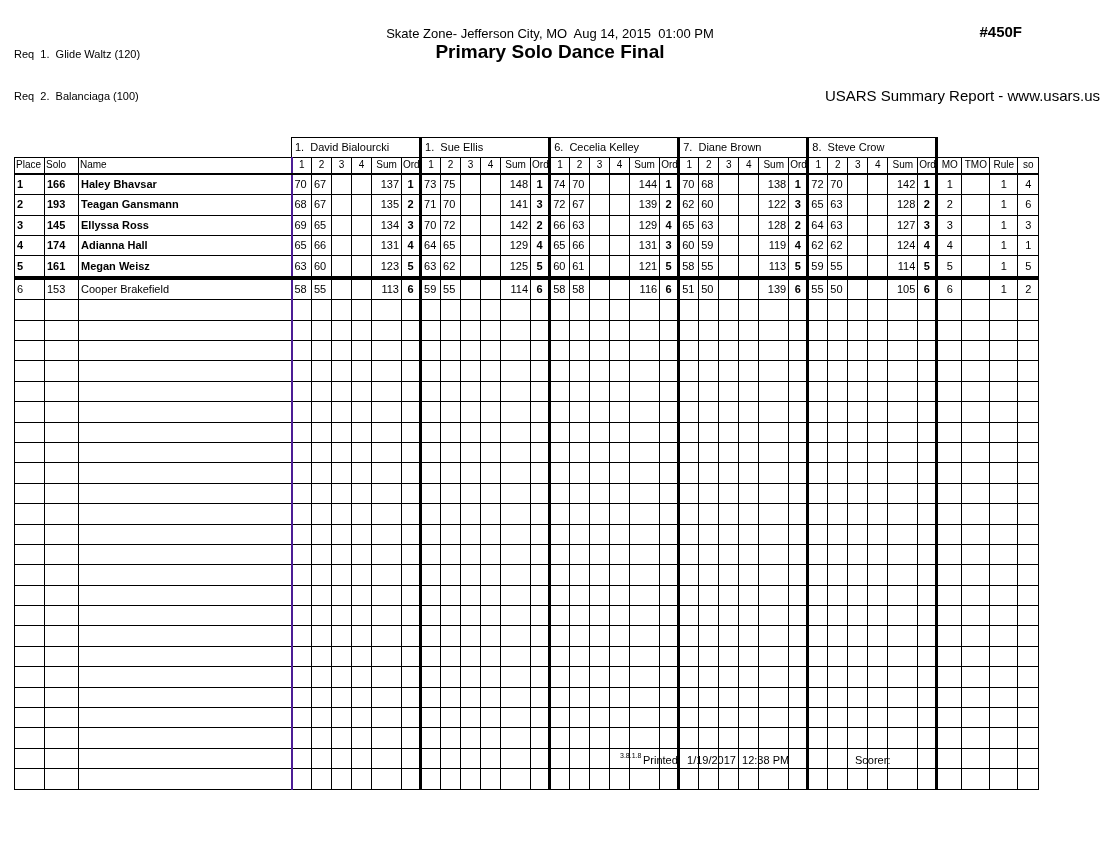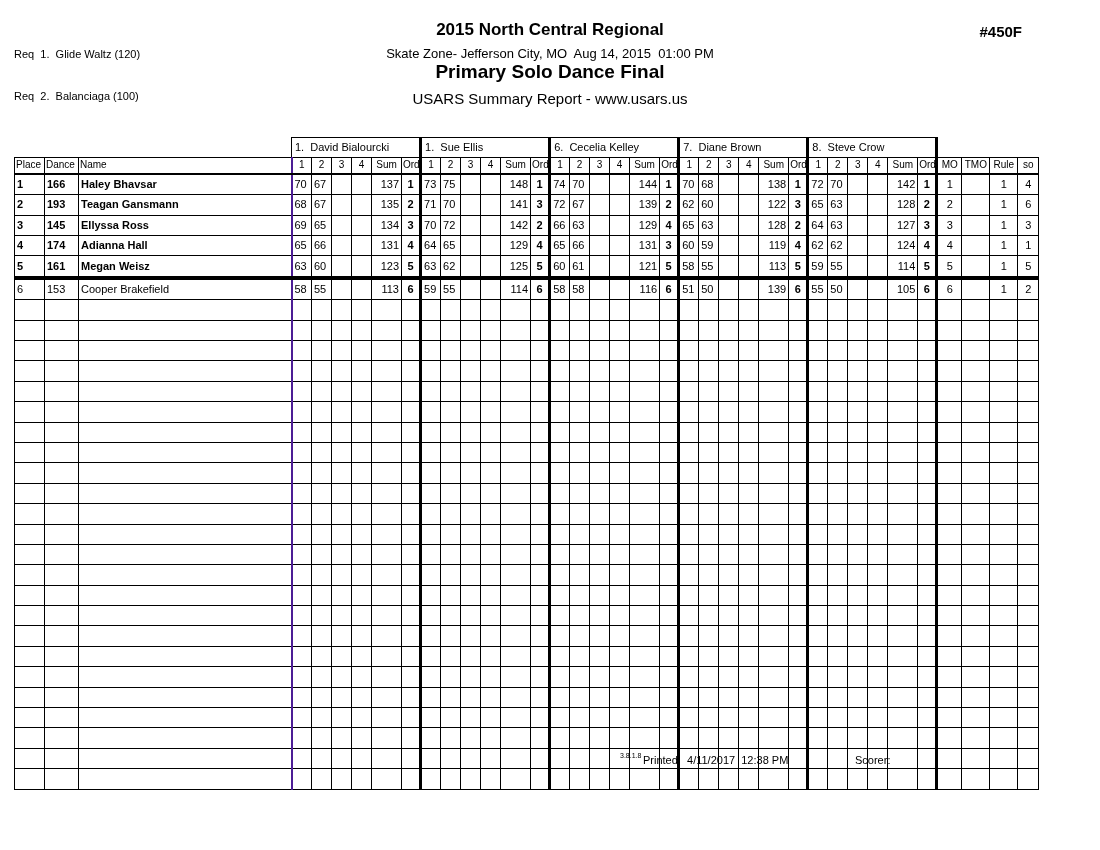--- a/index.html
+++ b/index.html
@@ -19,21 +19,21 @@
     position: absolute; right: 78px; top: 23px;
     font-size: 15px; font-weight: bold;
   }
   .titles {
     position: absolute; left: 0; top: 20px; width: 100%;
     text-align: center;
   }
   .t1 { font-size: 17px; font-weight: bold; }
   .t2 { font-size: 13px; margin-top: 6px; white-space: pre; }
   .t3 { font-size: 19px; font-weight: bold; }
-  .t4 { font-size: 15px; margin-top: 7px; }
+  .t4 { font-size: 15px; margin-top: 24px; text-align: right; }
 
   table.score {
     position: absolute; left: 14px; top: 137px;
     width: 1024px;
     border-collapse: collapse; table-layout: fixed;
     font-size: 11px;
   }
   .score td, .score th {
     border: 1px solid #000;
     height: 19.4px;
@@ -72,21 +72,20 @@
 <div class="page">
 
   <div class="req-block">
     <div class="req">Req  1.  Glide Waltz (120)</div>
     <div class="req">Req  2.  Balanciaga (100)</div>
   </div>
 
   <div class="event-number">#450F</div>
 
   <div class="titles">
-    <div class="t1">2015 North Central Regional</div>
     <div class="t2">Skate Zone- Jefferson City, MO  Aug 14, 2015  01:00 PM</div>
     <div class="t3">Primary Solo Dance Final</div>
     <div class="t4">USARS Summary Report - www.usars.us</div>
   </div>
 
   <table class="score">
     <colgroup>
         <col style="width: 30px;">
         <col style="width: 34px;">
         <col style="width: 213px;">
@@ -130,21 +129,21 @@
           <td class="blank" colspan="3"></td>
           <th class="judge-name jlast" colspan="6">1.  David Bialourcki</th>
           <th class="judge-name jlast" colspan="6">1.  Sue Ellis</th>
           <th class="judge-name jlast" colspan="6">6.  Cecelia Kelley</th>
           <th class="judge-name jlast" colspan="6">7.  Diane Brown</th>
           <th class="judge-name jlast" colspan="6">8.  Steve Crow</th>
           <td class="blank" colspan="4"></td>
         </tr>
         <tr class="sub">
           <th class="place">Place</th>
-          <th class="cont">Dance</th>
+          <th class="cont">Solo</th>
           <th class="name">Name</th>
           <th class="c">1</th>
           <th class="c">2</th>
           <th class="c">3</th>
           <th class="c">4</th>
           <th class="sum">Sum</th>
           <th class="ord jlast">Ord</th>
           <th class="c">1</th>
           <th class="c">2</th>
           <th class="c">3</th>
@@ -1344,17 +1343,17 @@
           <td class="mo"></td>
           <td class="tmo"></td>
           <td class="rule"></td>
           <td class="so"></td>
         </tr>
       </tbody>
   </table>
 
   <div class="footer">
     <span class="ver">3.8.1.8</span>
-    <span class="printed">Printed:  4/11/2017  12:38 PM</span>
+    <span class="printed">Printed:  1/19/2017  12:38 PM</span>
     <span class="scorer">Scorer:</span>
   </div>
 
 </div>
 
 </body></html>

